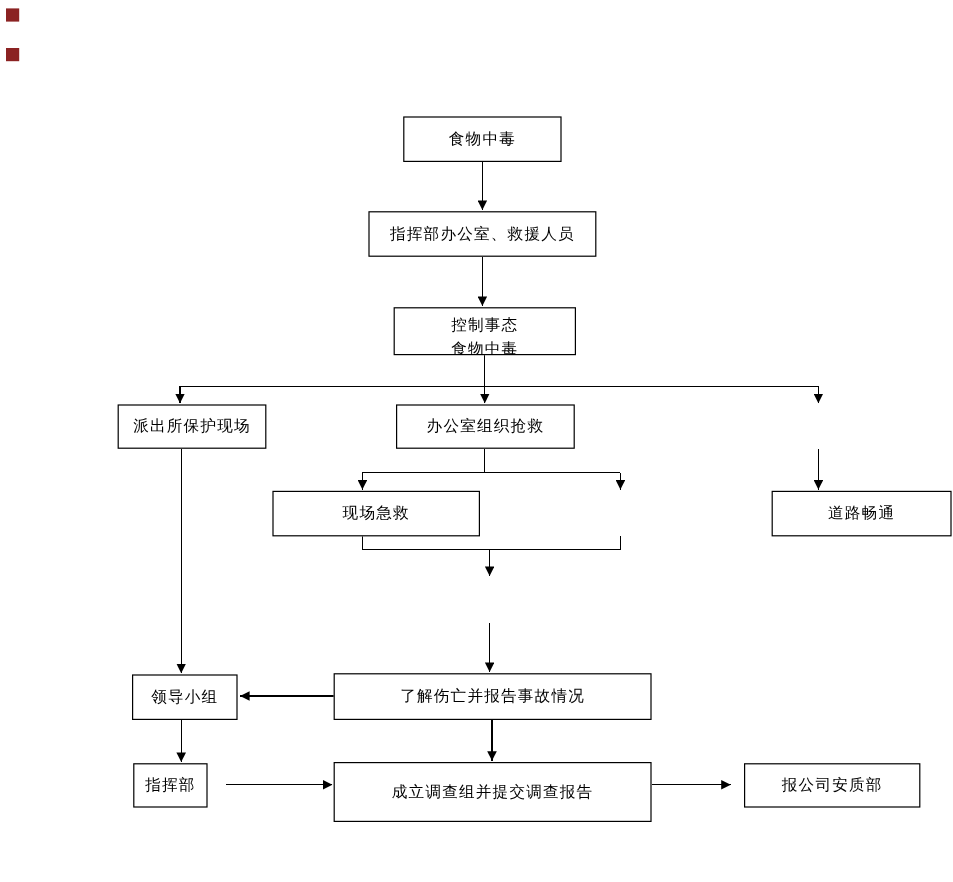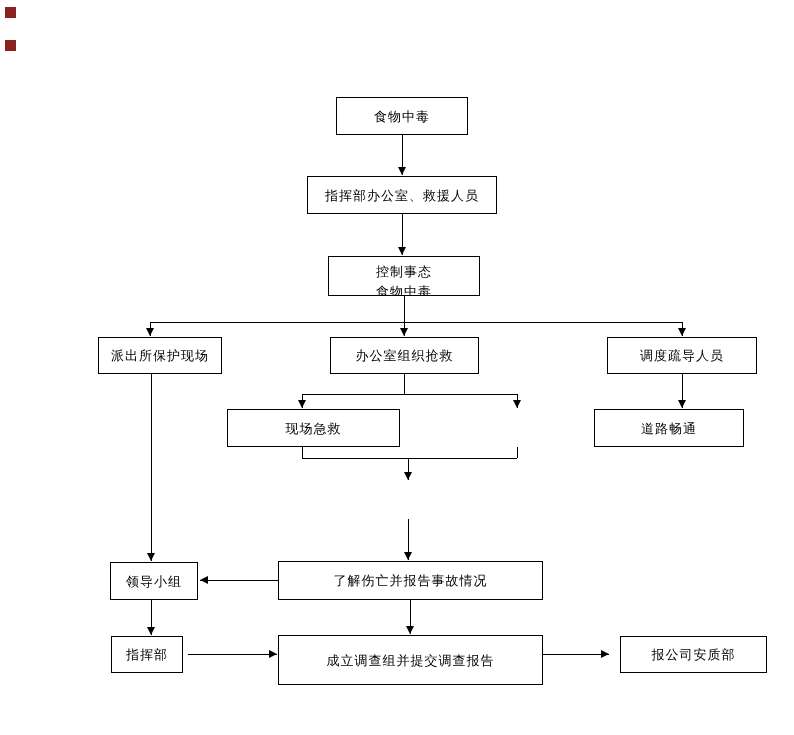--- a/index.html
+++ b/index.html
@@ -88,43 +88,40 @@
   </div>
 
   <div class="node" style="left:98px;top:337px;width:124px;height:37px">
     <span>派出所保护现场</span>
   </div>
 
   <div class="node" style="left:330px;top:337px;width:149px;height:37px">
     <span>办公室组织抢救</span>
   </div>
 
-  <div class="node" style="left:607px;top:337px;width:150px;height:37px">
-    <span>调度疏导人员</span>
-  </div>
 
   <div class="node" style="left:227px;top:409px;width:173px;height:38px">
     <span>现场急救</span>
   </div>
 
 
-  <div class="node" style="left:594px;top:409px;width:150px;height:38px">
+  <div class="node" style="left:643px;top:409px;width:150px;height:38px">
     <span>道路畅通</span>
   </div>
 
 
   <div class="node" style="left:110px;top:562px;width:88px;height:38px">
     <span>领导小组</span>
   </div>
 
   <div class="node" style="left:278px;top:561px;width:265px;height:39px">
     <span>了解伤亡并报告事故情况</span>
   </div>
 
-  <div class="node" style="left:111px;top:636px;width:72px;height:37px">
+  <div class="node" style="left:111px;top:636px;width:62px;height:37px">
     <span>指挥部</span>
   </div>
 
   <div class="node" style="left:278px;top:635px;width:265px;height:50px">
     <span>成立调查组并提交调查报告</span>
   </div>
 
   <div class="node" style="left:620px;top:636px;width:147px;height:37px">
     <span>报公司安质部</span>
   </div>

